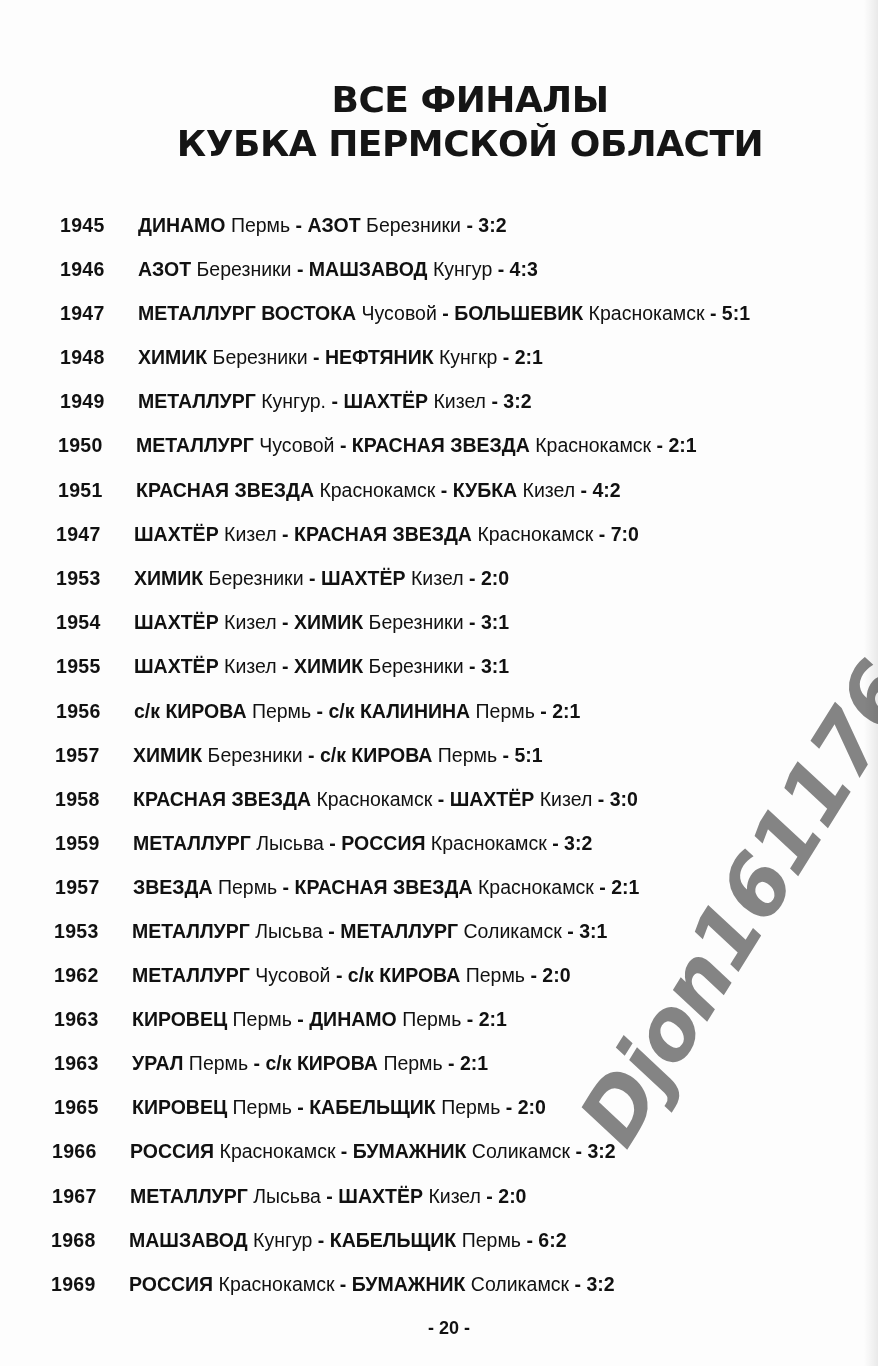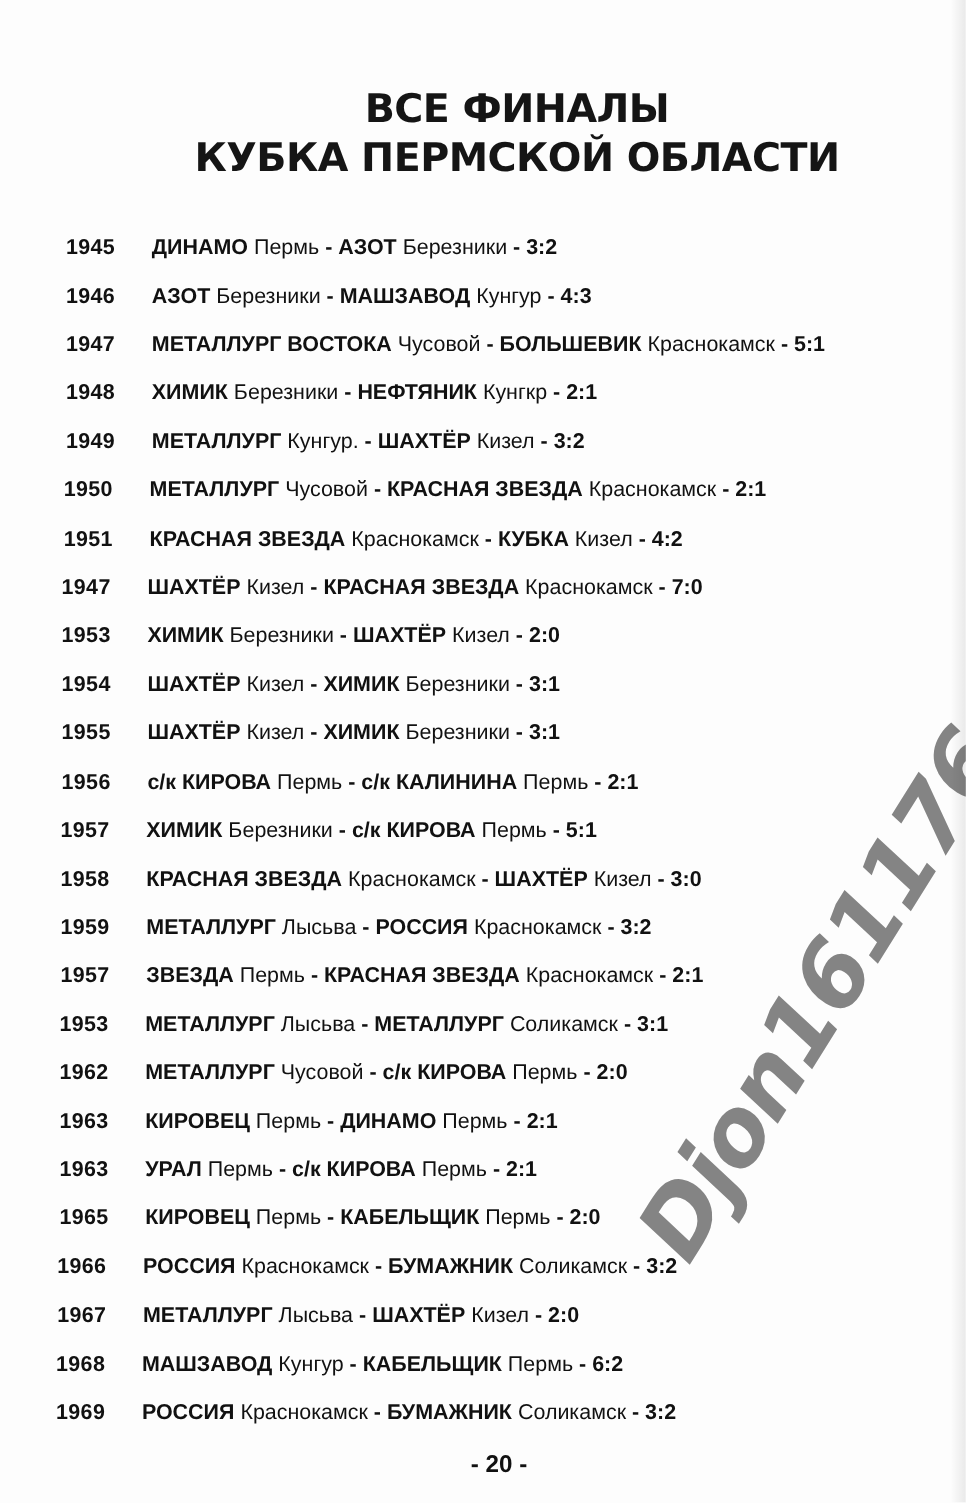--- a/index.html
+++ b/index.html
@@ -17,21 +17,21 @@
   .row {
     position: absolute; height: 30px; line-height: 30px; font-size: 19.5px; white-space: nowrap;
   }
   .year { position: absolute; left: 0; font-weight: bold; letter-spacing: 0.3px; }
   .match { position: absolute; left: 78px; }
   .team { font-weight: bold; }
   .city { font-weight: normal; }
   .sep { font-weight: bold; }
   .score { font-weight: bold; }
   .page-number {
-    position: absolute; left: 428px; top: 1318px; font-weight: bold; font-size: 22px;
+    position: absolute; left: 428px; top: 1318px; font-weight: bold; font-size: 18px;
   }
   .watermark {
     position: absolute; left: 560px; top: 1110px; transform: rotate(-58deg); transform-origin: left top;
     font-family: "DejaVu Sans", sans-serif; font-weight: bold; font-style: italic; font-size: 84px;
     color: rgba(110,110,110,0.85); white-space: nowrap; letter-spacing: -2px;
   }
   .right-shadow { position: absolute; right: 0; top: 0; width: 14px; height: 1366px;
     background: linear-gradient(to right, rgba(0,0,0,0), rgba(0,0,0,0.08)); }
 </style>
 </head>

